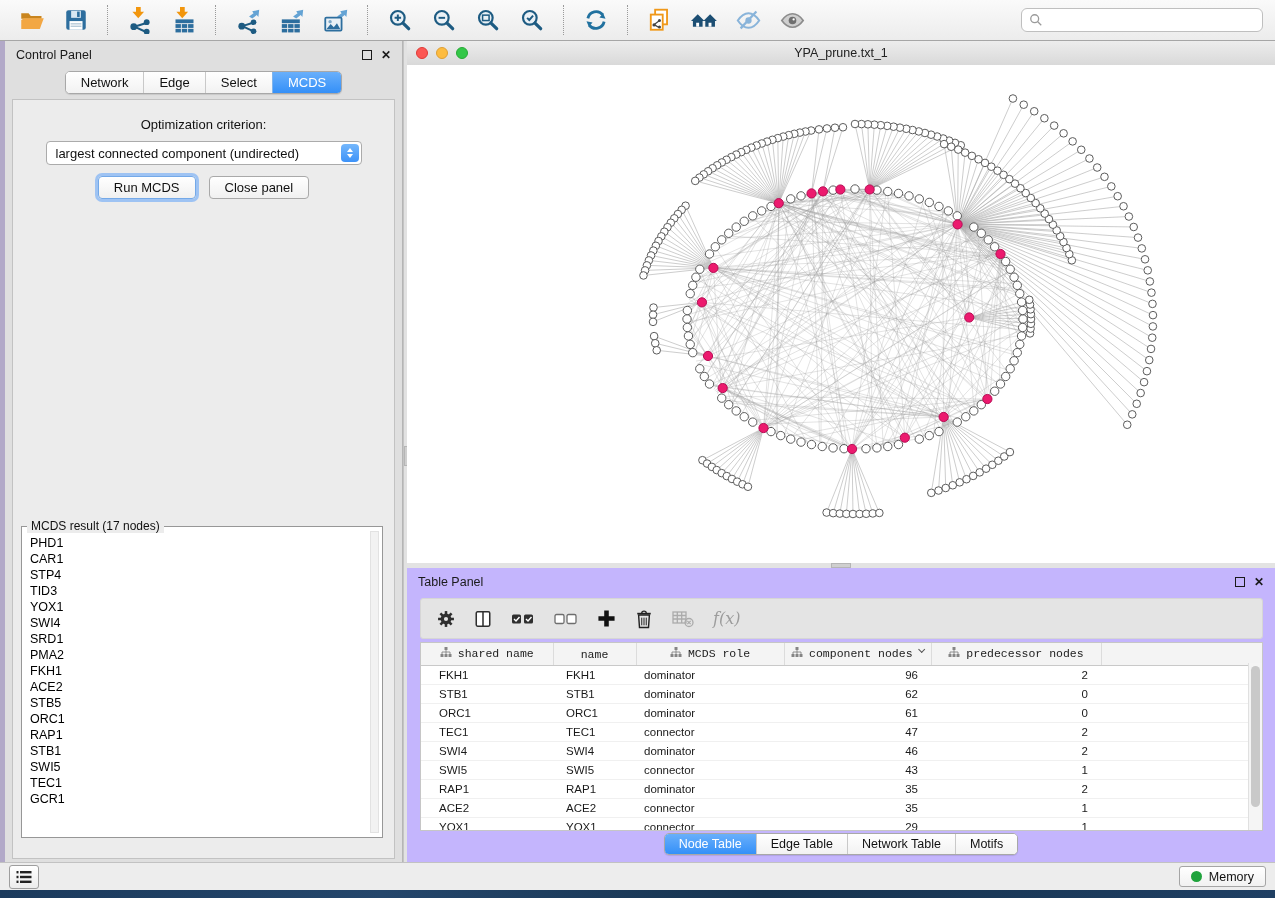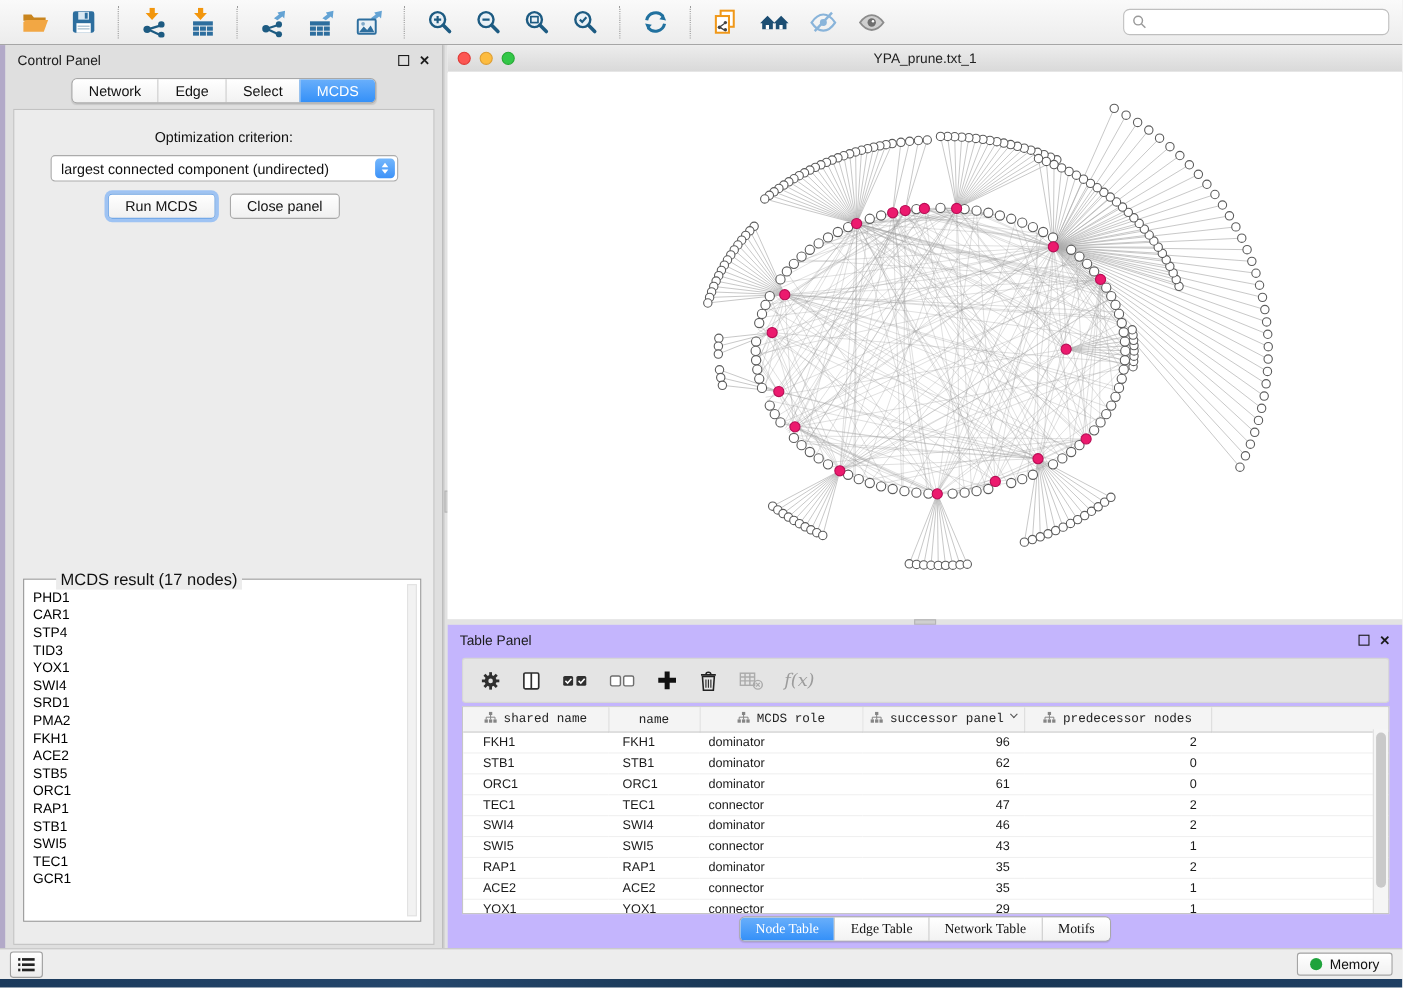--- a/index.html
+++ b/index.html
@@ -44,21 +44,21 @@
   .tri-up{width:0;height:0;border-left:3.5px solid transparent;border-right:3.5px solid transparent;
           border-bottom:4px solid #fff;}
   .tri-down{width:0;height:0;border-left:3.5px solid transparent;border-right:3.5px solid transparent;
             border-top:4px solid #fff;}
   .btn-row{display:flex;justify-content:center;gap:13px;margin-top:11px;}
   .btn{padding:3px 15px;font-size:13px;background:linear-gradient(#FFFFFF,#F0F0F0);
        border:1px solid #A9A9A9;border-radius:4px;color:#111;white-space:nowrap;}
   .btn.focused{box-shadow:0 0 0 3px rgba(94,162,250,0.55);border-color:#74A9E8;}
   .groupbox{position:absolute;left:8px;right:11px;top:426px;bottom:20px;border:1px solid #979797;
             background:#fff;}
-  .groupbox-title{position:absolute;top:-8px;left:5px;background:#ECECEC;padding:0 4px;font-size:15px;margin-left:24px;}
+  .groupbox-title{position:absolute;top:-8px;left:5px;background:#ECECEC;padding:0 4px;font-size:12px;}
   .mcds-list{position:absolute;left:8px;right:16px;top:8px;bottom:4px;overflow:hidden;
              font-size:12.5px;line-height:16px;color:#000;list-style:none;margin:0;padding:0;}
   .list-scroll{position:absolute;right:3px;top:4px;bottom:4px;width:7px;background:#F2F2F2;
                border:1px solid #E2E2E2;}
   
   .v-splitter{position:absolute;left:403px;top:41px;width:4px;height:821px;background:#E2E2E2;
               border-left:1px solid #C4C4C4;}
   .v-splitter .handle{position:absolute;left:0;top:405px;width:4px;height:20px;background:#CFCFCF;
               border:1px solid #B5B5B5;box-sizing:border-box;}
   .h-splitter{position:absolute;left:407px;top:563px;width:868px;height:5px;background:#E3E3E3;}
@@ -91,21 +91,21 @@
   table.node-table td{height:16px;border-bottom:1px solid #F0F0F0;overflow:hidden;white-space:nowrap;
             color:#1a1a1a;}
   td.c0{padding-left:18px;} td.c1{padding-left:13px;} td.c2{padding-left:8px;}
   td.num{text-align:right;padding-right:13px;}
   .sort-chev{display:inline-block;border:solid #555;border-width:0 1.2px 1.2px 0;padding:2.2px;
              transform:rotate(45deg);margin-bottom:2px;}
   .tp-vscroll{position:absolute;right:0;top:20px;bottom:0;width:13px;background:#F5F5F5;
               border-left:1px solid #E0E0E0;}
   .tp-vscroll .thumb{position:absolute;left:1.5px;top:3px;width:9px;height:141px;background:#C9C9C9;
               border-radius:5px;}
-  .tp-tabs{position:absolute;left:0;right:0;top:265px;display:flex;justify-content:center;font-family:Liberation Serif, serif;}
+  .tp-tabs{position:absolute;left:0;right:0;top:265px;display:flex;justify-content:center;}
   .tp-tabs .seg-item{font-size:12.5px;padding:3px 14px;}
   
   .status-bar{position:absolute;left:0;top:862px;width:100%;height:28px;background:#EDEDED;
               border-top:1px solid #C2C2C2;display:flex;align-items:center;padding:0 9px;
               box-sizing:border-box;}
   .list-btn{width:28px;height:22px;border:1px solid #9E9E9E;background:linear-gradient(#FFF,#ECECEC);
             border-radius:3px;display:flex;align-items:center;justify-content:center;}
   .memory-btn{margin-left:auto;display:flex;align-items:center;gap:7px;border:1px solid #A5A5A5;
             background:linear-gradient(#FFFFFF,#F1F1F1);border-radius:3px;padding:2.5px 11px;
             font-size:12.5px;color:#111;}
@@ -1181,21 +1181,21 @@
                 <span class="th-inner">
                   <span><svg width="12" height="11" viewBox="0 0 12 11">
                       <g fill="#858585">
                         <rect x="4.5" y="0" width="3" height="3"></rect>
                         <rect x="0.5" y="7" width="3" height="3"></rect>
                         <rect x="4.5" y="7" width="3" height="3"></rect>
                         <rect x="8.5" y="7" width="3" height="3"></rect>
                       </g>
                       <path d="M6 3v2M2 7V5h8v2M6 5v2" stroke="#858585" stroke-width="0.9" fill="none"></path>
                     </svg></span>
-                  <span>successor panel</span>
+                  <span>component nodes</span>
                   <span class="sort-chev"></span>
                 </span>
               </th>
               <th>
                 <span class="th-inner">
                   <span><svg width="12" height="11" viewBox="0 0 12 11">
                       <g fill="#858585">
                         <rect x="4.5" y="0" width="3" height="3"></rect>
                         <rect x="0.5" y="7" width="3" height="3"></rect>
                         <rect x="4.5" y="7" width="3" height="3"></rect>

